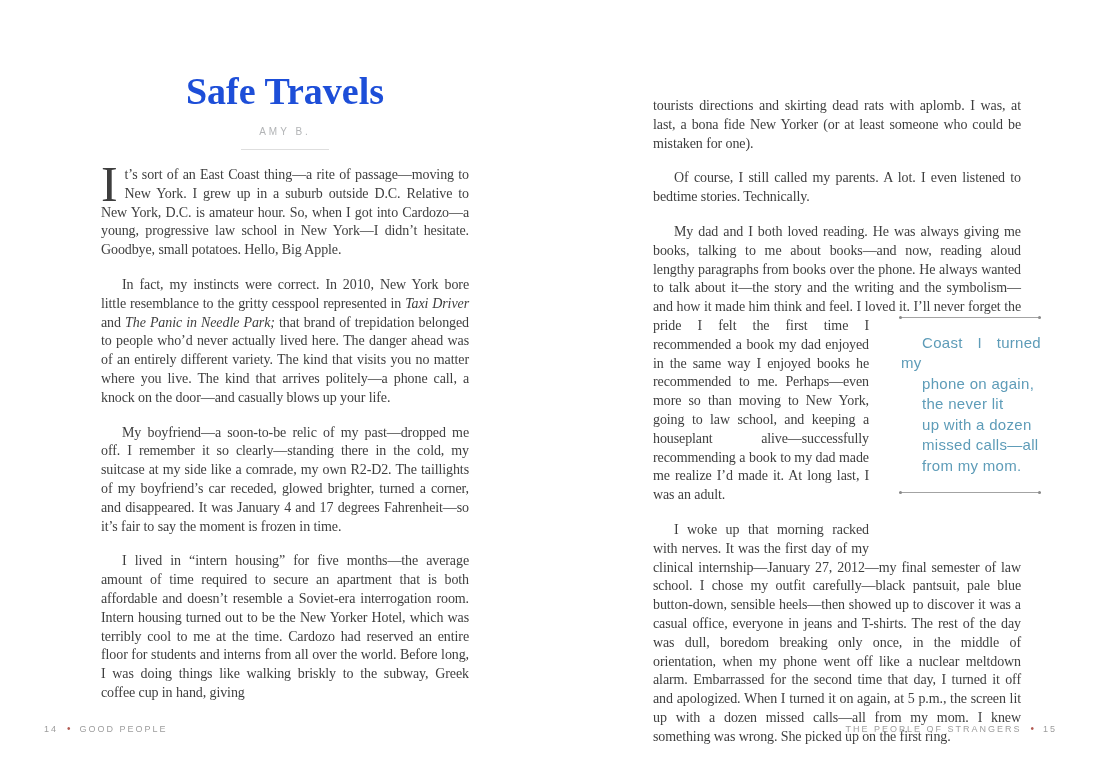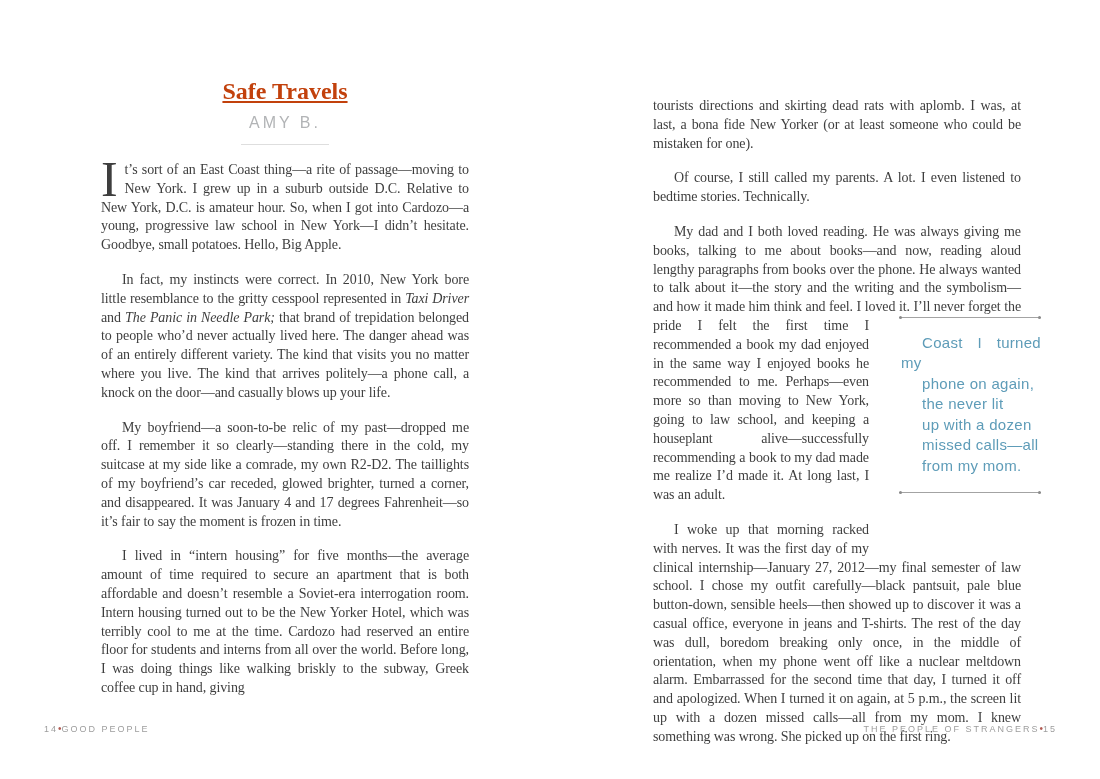--- a/index.html
+++ b/index.html
@@ -11,31 +11,30 @@
     font-family: "Liberation Serif", serif;
   }
   .page-col { position: absolute; }
   .left-col  { left: 85px;  top: 70px; width: 400px; }
   .right-col { left: 637px; top: 81px; width: 400px; }
 
   .chapter-title {
     margin: 0;
     font-family: "Liberation Serif", serif;
     font-weight: 700;
-    font-size: 24px;
+    font-size: 38px;
     line-height: 42px;
-    color: #c2410c;
+    color: #1d4ed8;
     text-align: center;
-    text-decoration: underline;
   }
   .byline {
-    margin-top: 2px;
+    margin-top: 14px;
     text-align: center;
     font-family: "Liberation Sans", sans-serif;
-    font-size: 16px;
+    font-size: 10px;
     letter-spacing: 3px;
     color: #b2b4b6;
   }
   .byline-rule {
     width: 88px; height: 1px;
     background: #dedede;
     margin: 12px auto 0 auto;
   }
 
   .body-text p {
@@ -95,21 +94,21 @@
 
   .page-footer {
     position: absolute;
     top: 724px;
     font-family: "Liberation Sans", sans-serif;
     font-size: 9px;
     letter-spacing: 2px;
     color: #9d9d9d;
     display: flex;
     align-items: center;
-    gap: 0;
+    gap: 9px;
     white-space: nowrap;
   }
   .footer-left  { left: 44px; }
   .footer-right { right: 43px; }
   .footer-dot {
     color: #b25a52;
     font-size: 10px;
     letter-spacing: 0;
     line-height: 1;
   }

